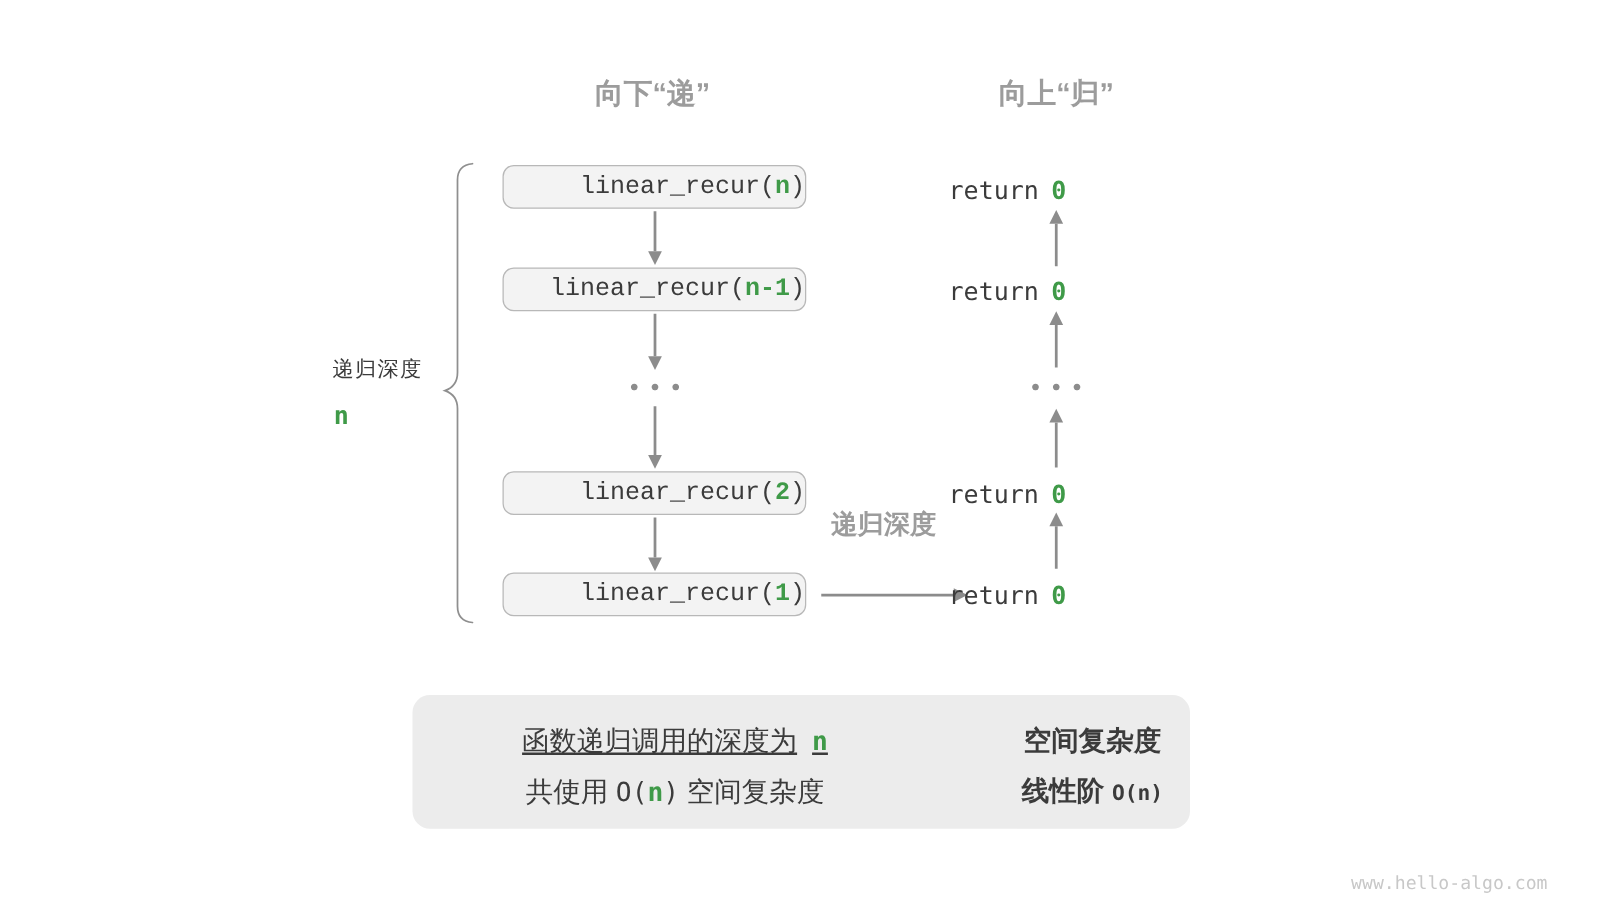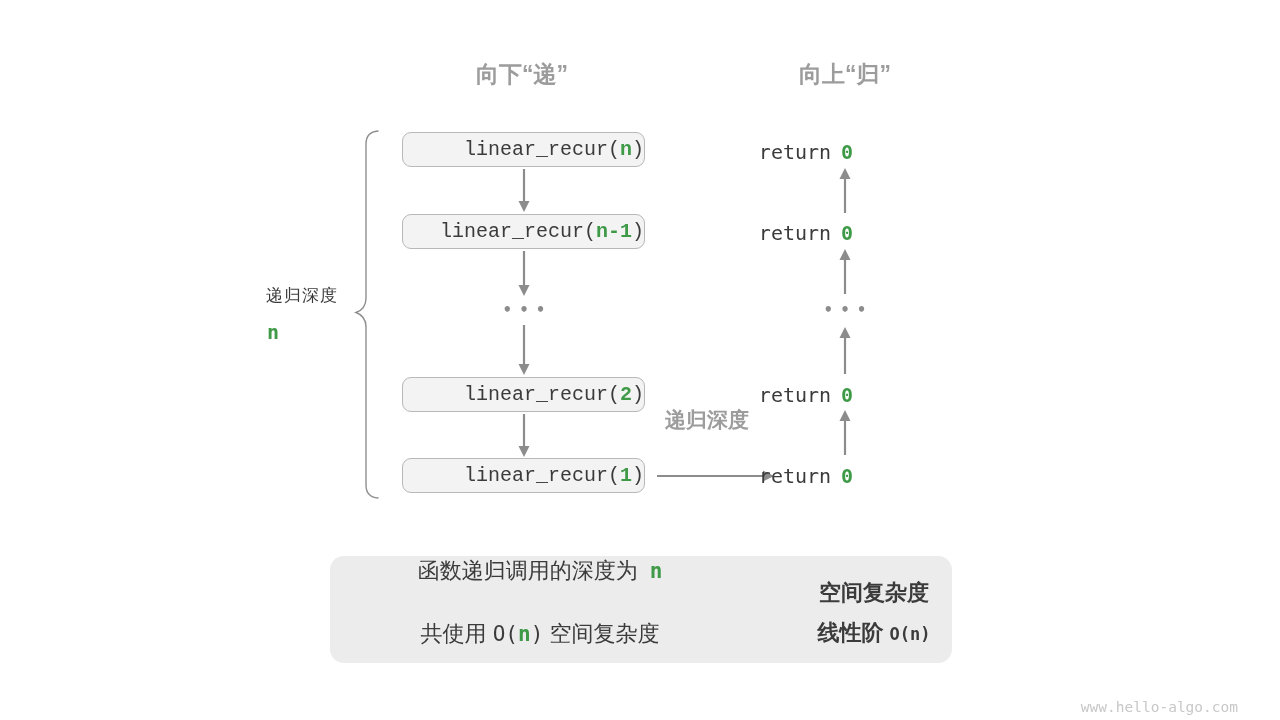--- a/index.html
+++ b/index.html
@@ -75,21 +75,21 @@
 
   
   .summary-box{
     position:absolute;left:330px;top:556px;width:622px;height:107px;
     background:#ececec;border-radius:14px;
   }
   .sum-line{
     position:absolute;width:390px;left:345px;text-align:center;
     font-size:22px;color:#3b3b3b;white-space:pre;
   }
-  #sum-line1{top:556px;}
+  #sum-line1{top:578px;text-decoration:underline;}
   #sum-line2{top:619px;}
   .sum-line .mono{font-size:21px;}
   .sum-right{
     position:absolute;left:779px;width:190px;text-align:center;
     font-size:22px;font-weight:bold;color:#3b3b3b;white-space:pre;
   }
   #sum-right-title{top:578px;}
   #sum-right-result{top:618px;}
   #sum-right-result .mono{font-size:17px;font-weight:bold;}
 

